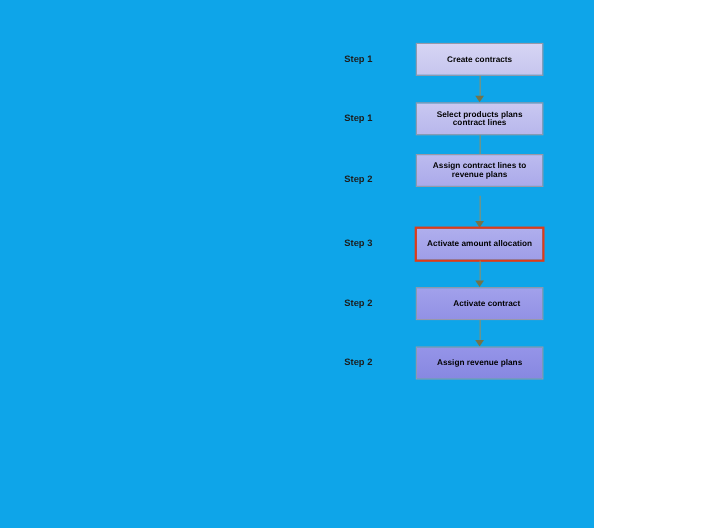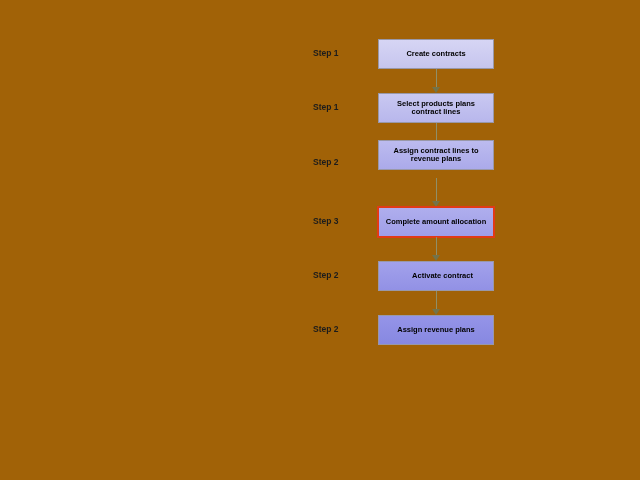--- a/index.html
+++ b/index.html
@@ -3,23 +3,23 @@
 <meta charset="utf-8">
 <style>
   html, body {
     margin: 0;
     padding: 0;
     background: #ffffff;
     font-family: "Liberation Sans", sans-serif;
   }
   .canvas {
     position: relative;
-    width: 640px;
+    width: 540px;
     height: 480px;
-    background: #a16207;
+    background: #0ea5e9;
     overflow: hidden;
   }
   .step-label {
     position: absolute;
     left: 313px;
     width: 50px;
     font-size: 8.5px;
     font-weight: bold;
     color: #1c1c1c;
     text-align: left;
@@ -99,21 +99,21 @@
     <div class="step-box" style="background: linear-gradient(rgb(188, 187, 239), rgb(171, 170, 234)); color: rgb(0, 0, 0); border-color: rgb(153, 152, 168); top: 140px;">Assign contract lines to revenue plans</div>
   </div>
 
   <div class="arrow" style="left: 436px; top: 178px; height: 29px;">
     <div class="arrow-line" style="height: 23px; background: rgb(143, 143, 104);"></div>
     <div class="arrow-head" style="border-top-color: rgb(115, 115, 74);"></div>
   </div>
 
   <div>
     <div class="step-label" style="top: 216px; color: rgb(28, 28, 28);">Step 3</div>
-    <div class="step-box highlighted" style="background: linear-gradient(rgb(175, 174, 237), rgb(159, 158, 232)); color: rgb(0, 0, 0); border-color: rgb(226, 58, 22); left: 377px; top: 206px; width: 118px; height: 32px;">Complete amount allocation</div>
+    <div class="step-box highlighted" style="background: linear-gradient(rgb(175, 174, 237), rgb(159, 158, 232)); color: rgb(0, 0, 0); border-color: rgb(226, 58, 22); left: 377px; top: 206px; width: 118px; height: 32px;">Activate amount allocation</div>
   </div>
 
   <div class="arrow" style="left: 436px; top: 237px; height: 24px;">
     <div class="arrow-line" style="height: 18px; background: rgb(143, 143, 104);"></div>
     <div class="arrow-head" style="border-top-color: rgb(115, 115, 74);"></div>
   </div>
 
   <div>
     <div class="step-label" style="top: 270px; color: rgb(28, 28, 28);">Step 2</div>
     <div class="step-box" style="background: linear-gradient(rgb(162, 161, 235), rgb(146, 145, 229)); color: rgb(0, 0, 0); border-color: rgb(153, 152, 168); top: 261px; padding-left: 16px;">Activate contract</div>

